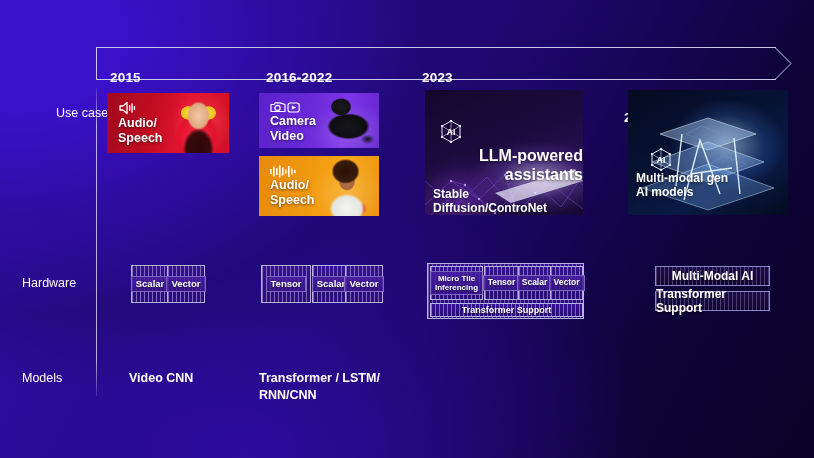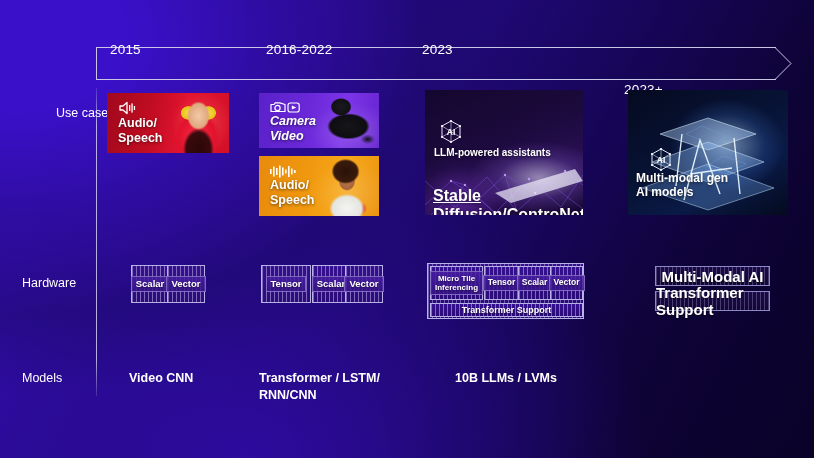--- a/index.html
+++ b/index.html
@@ -19,21 +19,21 @@
   
   .timeline{
     position:absolute;left:96px;top:47px;width:680px;height:33px;
     border:1px solid #c9c6e6;border-right:none;box-sizing:border-box;
   }
   .timeline-arrow{
     position:absolute;left:775px;top:47px;width:17px;height:33px;
   }
   .timeline-arrow svg{display:block;}
   .tl-label{
-    position:absolute;top:42px;font-size:13.5px;font-weight:normal;color:#ffffff;
+    position:absolute;top:70px;font-size:13.5px;font-weight:bold;color:#ffffff;
     letter-spacing:.2px;white-space:nowrap;
   }
   .tl-0{left:110px;} .tl-1{left:266px;} .tl-2{left:422px;} .tl-3{left:624px;margin-top:40px;}
 
   
   .divider{
     position:absolute;left:96px;top:88px;width:1px;height:308px;
     background:linear-gradient(180deg,rgba(210,205,240,.15) 0%,rgba(210,205,240,.85) 12%,rgba(210,205,240,.85) 88%,rgba(210,205,240,.15) 100%);
   }
   .row-label{
@@ -147,21 +147,21 @@
     background:
       repeating-linear-gradient(90deg, rgba(205,198,245,.42) 0px, rgba(205,198,245,.42) 1px, rgba(44,14,122,0) 1px, rgba(44,14,122,0) 4px),
       linear-gradient(180deg,#33108a 0%,#290b72 100%);
   }
   .hw-dark{
     position:absolute;box-sizing:border-box;border:1px solid #8f87c9;
     background:
       repeating-linear-gradient(90deg, rgba(190,185,235,.30) 0px, rgba(190,185,235,.30) 1px, rgba(16,8,48,0) 1px, rgba(16,8,48,0) 4px),
       linear-gradient(180deg,#1a0a45 0%,#130734 100%);
     display:flex;align-items:center;justify-content:center;
-    color:#ffffff;font-size:15px;font-weight:bold;
+    color:#ffffff;font-size:12px;font-weight:bold;
     text-shadow:0 1px 2px rgba(0,0,0,.6);
   }
 
   
   .model-txt{
     position:absolute;color:#ffffff;font-size:12.5px;font-weight:bold;
     line-height:1.35;white-space:pre-line;
   }
   .m-0{left:129px;top:370px;}
   .m-1{left:259px;top:370px;}
@@ -206,21 +206,21 @@
   <div class="card c-camera">
     <div class="persona"></div>
     <span style="position:absolute;left:11px;top:7px;">
       <svg width="30" height="13" viewBox="0 0 30 13">
         <path d="M1 3.5 h3 l1.2-1.6 h4.6 L15 3.5 v7 a0 0 0 0 1 0 0 H1 z" fill="none" stroke="#ffffff" stroke-width="1.2" stroke-linejoin="round"></path>
         <circle cx="7.5" cy="7" r="2.6" fill="none" stroke="#ffffff" stroke-width="1.2"></circle>
         <rect x="18" y="2" width="11.2" height="9" rx="2.2" fill="none" stroke="#ffffff" stroke-width="1.2"></rect>
         <path d="M21.8 4.4 L26.3 6.5 L21.8 8.6 z" fill="#ffffff"></path>
       </svg>
     </span>
-    <div class="card-txt" style="left:11px;top:21px;font-size:12.5px;font-style:italic;">Camera
+    <div class="card-txt" style="left:11px;top:21px;font-size:12.5px;">Camera
 Video</div>
   </div>
 
   <div class="card c-audio-org">
     <div class="persona"></div>
     <span style="position:absolute;left:11px;top:8px;">
       <svg width="26" height="13" viewBox="0 0 26 13">
         <g fill="#ffffff">
           <rect x="0" y="4" width="1.6" height="5"></rect>
           <rect x="3" y="1.5" width="1.6" height="10"></rect>
@@ -268,22 +268,22 @@
           <circle cx="15" cy="4" r="1.1"></circle>
             <circle cx="24" cy="9" r="1.1"></circle>
           <circle cx="24" cy="20" r="1.1"></circle>
             <circle cx="15" cy="25" r="1.1"></circle>
           <circle cx="6" cy="20" r="1.1"></circle>
             <circle cx="6" cy="9" r="1.1"></circle>
         </g>
         <text x="15" y="18" font-family="Liberation Sans, sans-serif" font-size="8.5" font-weight="bold" fill="#ffffff" text-anchor="middle">AI</text>
       </svg>
     </span>
-    <div class="card-txt" style="left:9px;top:57px;font-size:10px;">LLM-powered assistants</div>
-    <div class="card-txt" style="left:8px;top:97px;font-size:16px;text-decoration:underline;">Stable Diffusion/ControNet</div>
+    <div class="card-txt" style="left:9px;top:57px;font-size:16px;text-align:right;">LLM-powered assistants</div>
+    <div class="card-txt" style="left:8px;top:97px;font-size:12px;">Stable Diffusion/ControNet</div>
   </div>
 
   <div class="card c-mm">
     <svg class="plates" viewBox="0 0 160 125" preserveAspectRatio="none">
       <g opacity="0.95">
         <polygon points="80,28 128,44 80,60 32,44" fill="rgba(180,215,255,.42)" stroke="rgba(220,240,255,.8)" stroke-width="0.7"></polygon>
         <polygon points="80,52 136,72 80,92 24,72" fill="rgba(150,195,250,.36)" stroke="rgba(215,238,255,.75)" stroke-width="0.7"></polygon>
         <polygon points="80,74 146,98 80,120 14,98" fill="rgba(120,175,245,.30)" stroke="rgba(205,232,255,.7)" stroke-width="0.7"></polygon>
       </g>
       <g stroke="rgba(235,248,255,.92)" stroke-width="1.4" fill="none">
@@ -353,15 +353,14 @@
   <div class="hw-dark" style="left:655px;top:266px;width:115px;height:20px;">
     <span>Multi-Modal AI</span>
   </div>
   <div class="hw-dark" style="left:655px;top:291px;width:115px;height:20px;">
     <span>Transformer Support</span>
   </div>
 
   <div class="model-txt m-0">Video CNN</div>
   <div class="model-txt m-1">Transformer / LSTM/
 RNN/CNN</div>
-  <div class="model-txt m-2">10B LLMs / LVMs</div>
 
 </div>
 
 </body></html>

